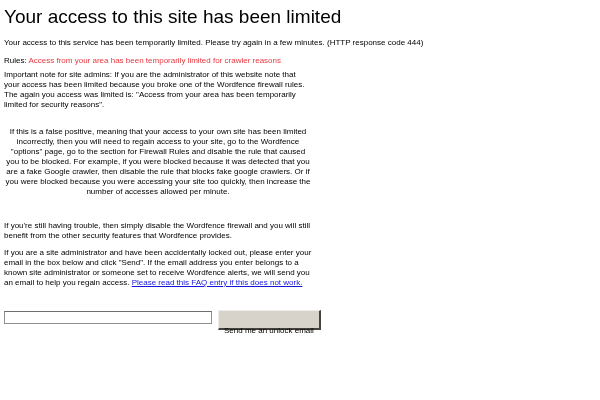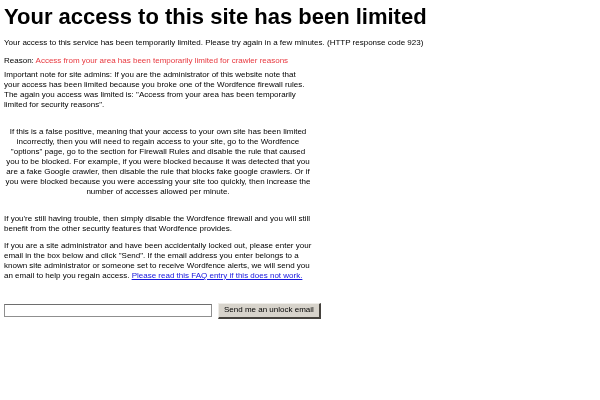--- a/index.html
+++ b/index.html
@@ -11,32 +11,32 @@
   }
   body {
     font-family: "Liberation Sans", "DejaVu Sans", sans-serif;
     font-size: 8px;
     line-height: 10px;
     color: #000000;
   }
   .page { padding: 5px 4px; }
 
   h1.title {
-    font-size: 22px;
+    font-size: 19px;
     line-height: 20px;
-    font-weight: 700;
+    font-weight: 400;
     margin: 2px 0 0 0;
   }
 
   p { margin: 0; }
   .intro          { margin-top: 11px; }
   .reason         { margin-top: 8px; }
   .admin-note     { margin-top: 4px; }
   .false-positive { margin-top: 17px; text-align: center; }
-  .still-trouble  { margin-top: 17px; }
+  .still-trouble  { margin-top: 24px; }
   .lockout        { margin-top: 7px; }
   .narrow { width: 308px; }
 
   .b { font-weight: 400; }
   .red { color: var(--reason-red, #e8383f); }
 
   a.faq {
     color: var(--link-blue, #0000ee);
     text-decoration: underline;
     cursor: pointer;
@@ -54,21 +54,21 @@
     padding: 1px 2px;
     border: 1px solid #8f8f8f;
     border-top-color: #6e6e6e;
     background: #ffffff;
     font: inherit;
     outline: none;
   }
   button.unlock {
     margin-left: 6px;
     height: 16px;
-    padding: 1px 5px 2px 5px;
+    padding: 15px 5px 2px 5px;
     font: inherit;
     color: #000000;
     background: var(--button-bg, #d7d3cb);
     border: 1px solid;
     border-color: #efede9 #45423d #45423d #efede9;
     border-right-width: 2px;
     border-bottom-width: 2px;
     cursor: pointer;
     white-space: nowrap;
   }
@@ -78,23 +78,23 @@
     font-style: italic;
   }
 </style>
 </head>
 <body>
 
 <div class="page">
 
   <h1 class="title">Your access to this site has been limited</h1>
 
-  <p class="intro">Your access to this service has been temporarily limited. Please try again in a few minutes. (HTTP response code 923)</p>
+  <p class="intro">Your access to this service has been temporarily limited. Please try again in a few minutes. (HTTP response code 444)</p>
 
-  <p class="reason"><span>Reason: </span><span class="red">Access from your area has been temporarily limited for crawler reasons</span></p>
+  <p class="reason"><span>Rules: </span><span class="red">Access from your area has been temporarily limited for crawler reasons</span></p>
 
   <p class="narrow admin-note"><span class="b">Important note for site admins: </span><span>If you are the administrator of this website note that your access has been limited because you broke one of the Wordfence firewall rules. The again you access was limited is: </span><span class="b">"Access from your area has been temporarily limited for security reasons".</span></p>
 
   <p class="narrow false-positive">If this is a false positive, meaning that your access to your own site has been limited incorrectly, then you will need to regain access to your site, go to the Wordfence "options" page, go to the section for Firewall Rules and disable the rule that caused you to be blocked. For example, if you were blocked because it was detected that you are a fake Google crawler, then disable the rule that blocks fake google crawlers. Or if you were blocked because you were accessing your site too quickly, then increase the number of accesses allowed per minute.</p>
 
   <p class="narrow still-trouble">If you're still having trouble, then simply disable the Wordfence firewall and you will still benefit from the other security features that Wordfence provides.</p>
 
   <p class="narrow lockout"><span>If you are a site administrator and have been accidentally locked out, please enter your email in the box below and click "Send". If the email address you enter belongs to a known site administrator or someone set to receive Wordfence alerts, we will send you an email to help you regain access. </span><a class="faq" href="#">Please read this FAQ entry if this does not work.</a></p>
 
   <div class="form-row">

